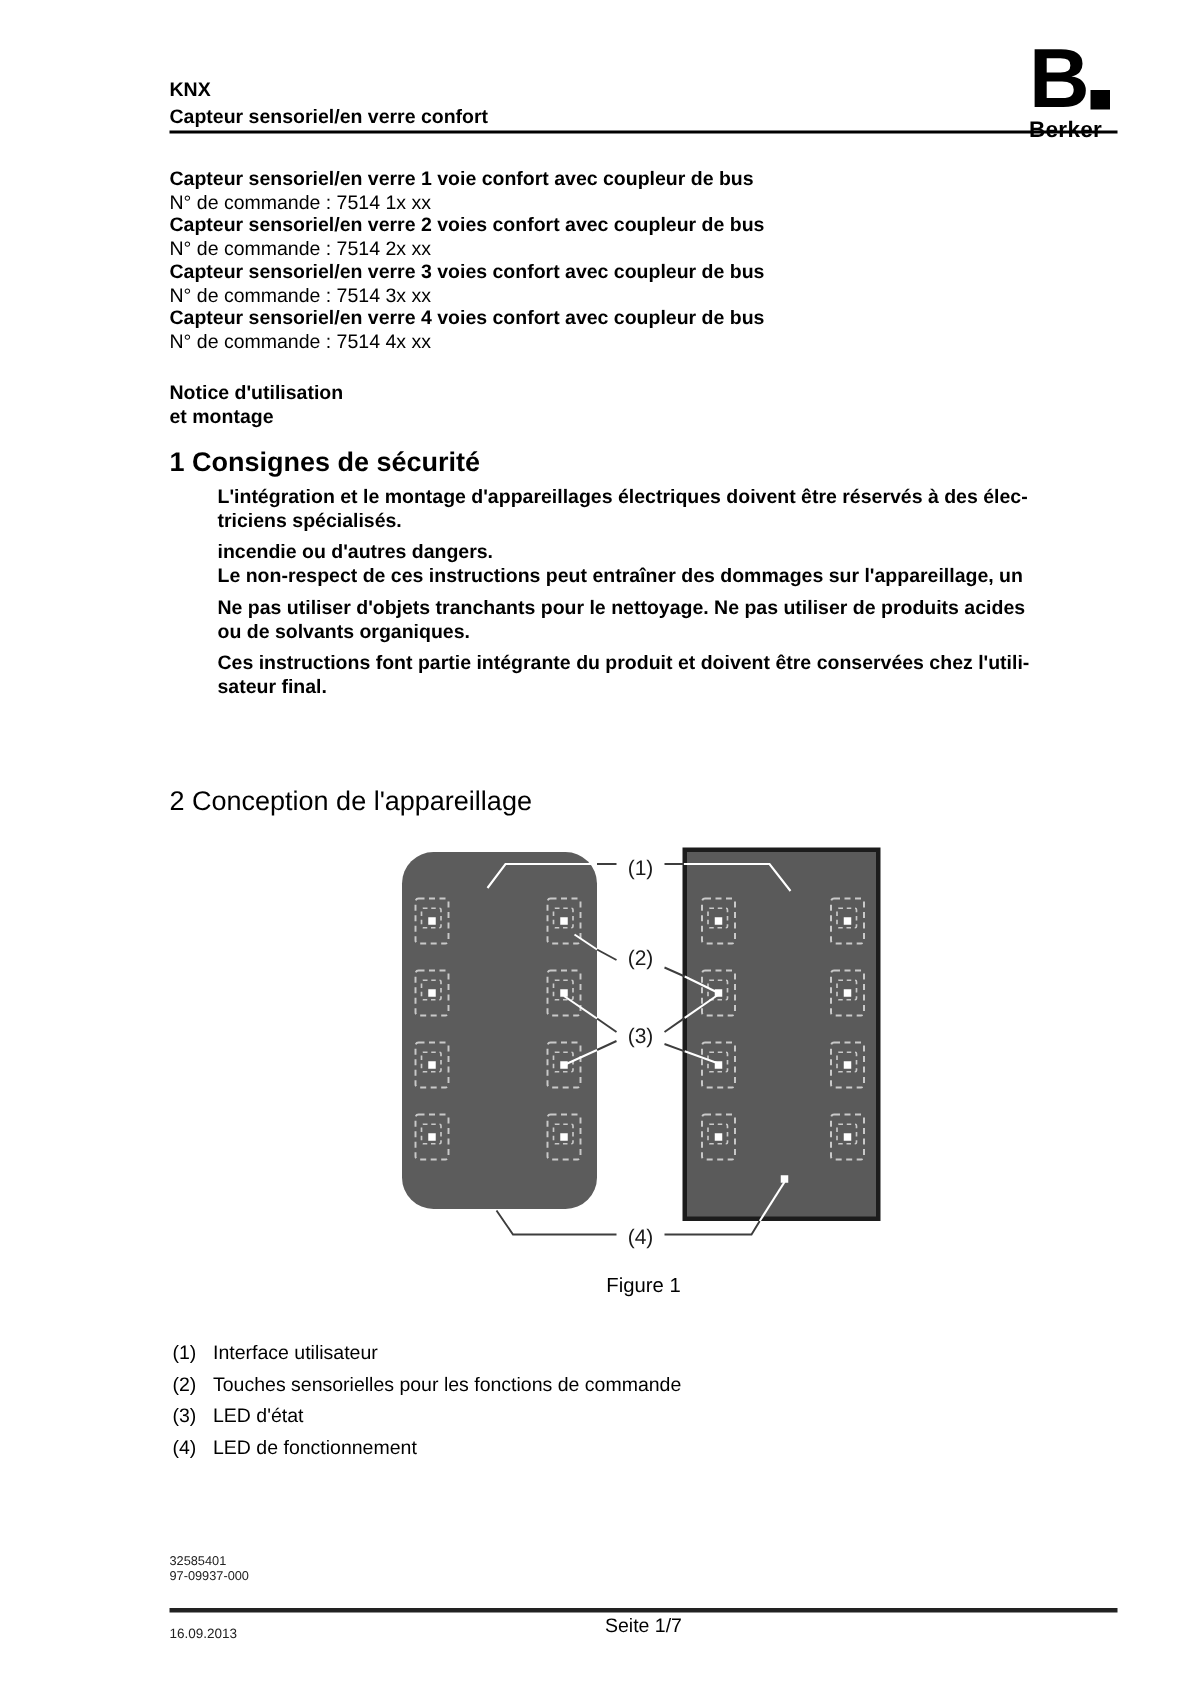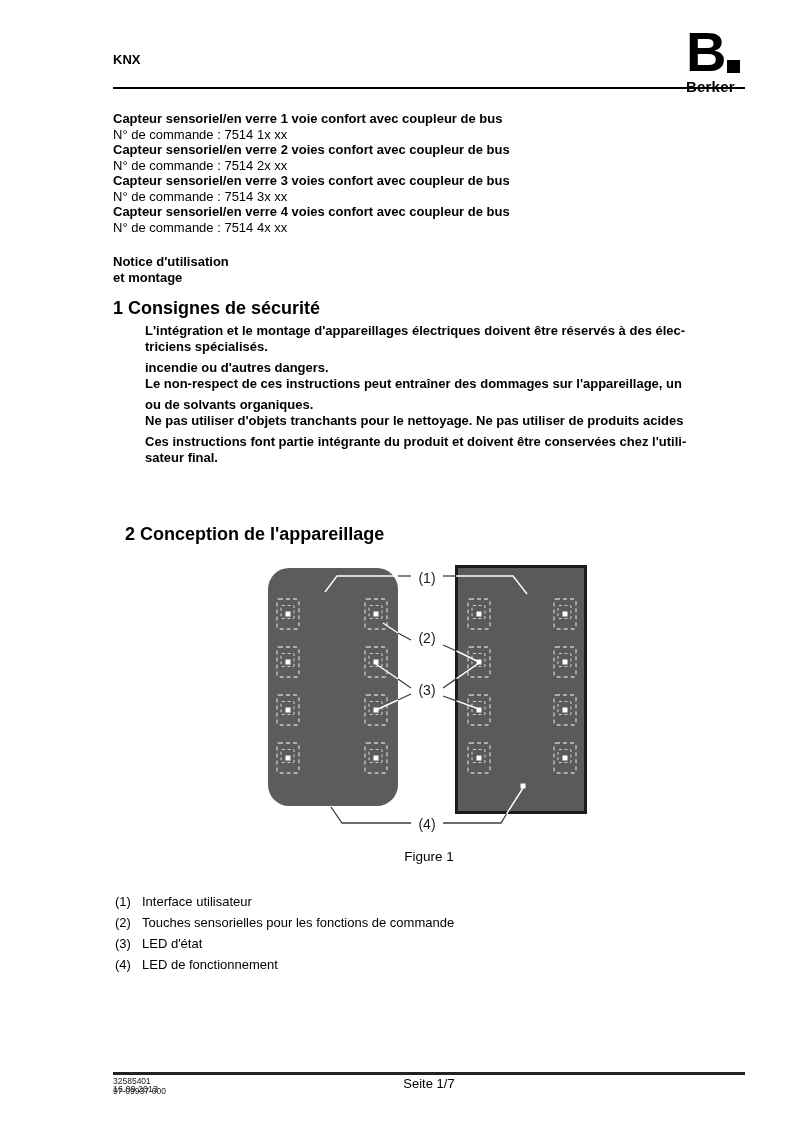--- a/index.html
+++ b/index.html
@@ -21,43 +21,44 @@
 
   
   .doc-type{position:absolute;left:113px;top:254px;font-size:13px;font-weight:bold;line-height:15.5px;}
   .doc-type span{display:block;}
 
   
   .h1{position:absolute;left:113px;top:298px;font-size:18px;font-weight:bold;}
   .safety-wrap{position:absolute;left:113px;top:323px;width:645px;}
   .safety{margin:0 0 6px 0;font-size:13px;font-weight:bold;line-height:15.5px;}
   .safety span{display:block;margin-left:32px;}
-  .h2{position:absolute;left:125px;top:524px;font-size:18px;font-weight:bold;}
+  .h2{position:absolute;left:113px;top:524px;font-size:18px;font-weight:normal;}
 
   
   .figure-svg{position:absolute;left:255px;top:550px;}
   .fig-caption{position:absolute;left:113px;top:849px;width:632px;text-align:center;font-size:13.5px;}
 
   
   .legend{position:absolute;left:115px;top:891px;}
   .legend-item{height:21px;font-size:13px;line-height:21px;}
   .legend-num{display:inline-block;width:27px;}
 
   
   .footer-rule{position:absolute;left:113px;top:1072px;width:632px;height:2.5px;background:#222;}
-  .footer-left{position:absolute;left:113px;top:1077px;font-size:8.5px;line-height:9.5px;color:#222;}
+  .footer-left{position:absolute;left:113px;top:1036px;font-size:8.5px;line-height:9.5px;color:#222;}
   .footer-left span{display:block;}
   .footer-center{position:absolute;left:113px;top:1076px;width:632px;text-align:center;font-size:13px;}
   .footer-right{position:absolute;left:113px;top:1084px;width:632px;text-align:left;font-size:9px;color:#222;}
 </style>
 </head>
 <body>
 
 <div class="header-text">
   <div>KNX</div>
+  <div>Capteur sensoriel/en verre confort</div>
 </div>
 <div class="header-rule"></div>
 
 <div class="logo">
   <div class="logo-top">
     <span class="logo-b">B</span>
     <span class="logo-dot"></span>
   </div>
   <div class="logo-name">Berker</div>
 </div>
@@ -91,22 +92,22 @@
 <div class="safety-wrap">
   <p class="safety">
     <span>L'intégration et le montage d'appareillages électriques doivent être réservés à des élec-</span>
     <span>triciens spécialisés.</span>
   </p>
   <p class="safety">
     <span>incendie ou d'autres dangers.</span>
     <span>Le non-respect de ces instructions peut entraîner des dommages sur l'appareillage, un</span>
   </p>
   <p class="safety">
+    <span>Ne pas utiliser d'objets tranchants pour le nettoyage. Ne pas utiliser de produits acides</span>
     <span>ou de solvants organiques.</span>
-    <span>Ne pas utiliser d'objets tranchants pour le nettoyage. Ne pas utiliser de produits acides</span>
   </p>
   <p class="safety">
     <span>Ces instructions font partie intégrante du produit et doivent être conservées chez l'utili-</span>
     <span>sateur final.</span>
   </p>
 </div>
 
 <div class="h2">2 Conception de l'appareillage</div>
 
 <svg class="figure-svg" width="350" height="300" viewBox="255 550 350 300">

